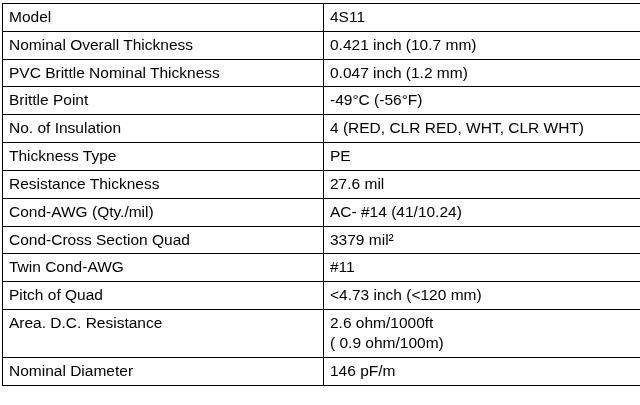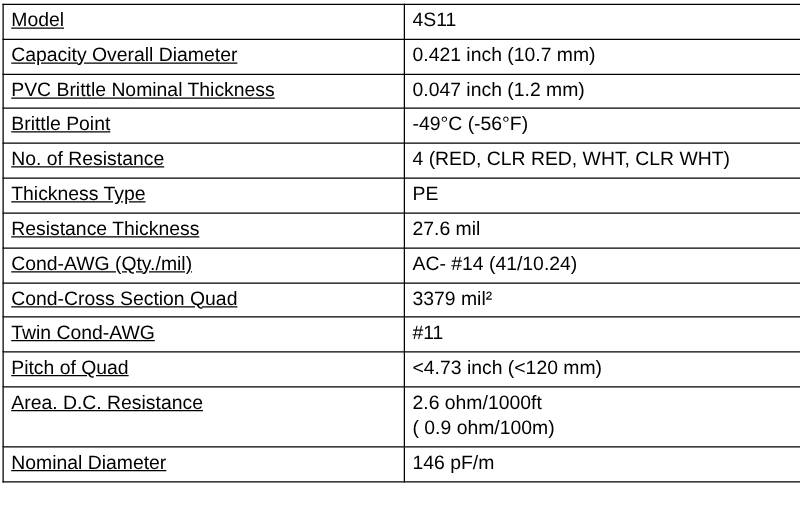--- a/index.html
+++ b/index.html
@@ -23,49 +23,48 @@
   .spec-table td {
     border: 1px solid #000000;
     padding: 3px 6px 4px 6px;
     font-size: 15.5px;
     line-height: 1.28;
     vertical-align: top;
     white-space: pre-line;
   }
   .col-label {
     width: 308px;
-    text-decoration: underline;
   }
   .col-value {
     width: 322px;
   }
 </style>
 </head>
 <body>
 
 <table class="spec-table">
   <tbody>
     <tr>
       <td class="col-label">Model</td>
       <td class="col-value">4S11</td>
     </tr>
     <tr>
-      <td class="col-label">Capacity Overall Diameter</td>
+      <td class="col-label">Nominal Overall Thickness</td>
       <td class="col-value">0.421 inch (10.7 mm)</td>
     </tr>
     <tr>
       <td class="col-label">PVC Brittle Nominal Thickness</td>
       <td class="col-value">0.047 inch (1.2 mm)</td>
     </tr>
     <tr>
       <td class="col-label">Brittle Point</td>
       <td class="col-value">-49°C (-56°F)</td>
     </tr>
     <tr>
-      <td class="col-label">No. of Resistance</td>
+      <td class="col-label">No. of Insulation</td>
       <td class="col-value">4 (RED, CLR RED, WHT, CLR WHT)</td>
     </tr>
     <tr>
       <td class="col-label">Thickness Type</td>
       <td class="col-value">PE</td>
     </tr>
     <tr>
       <td class="col-label">Resistance Thickness</td>
       <td class="col-value">27.6 mil</td>
     </tr>

